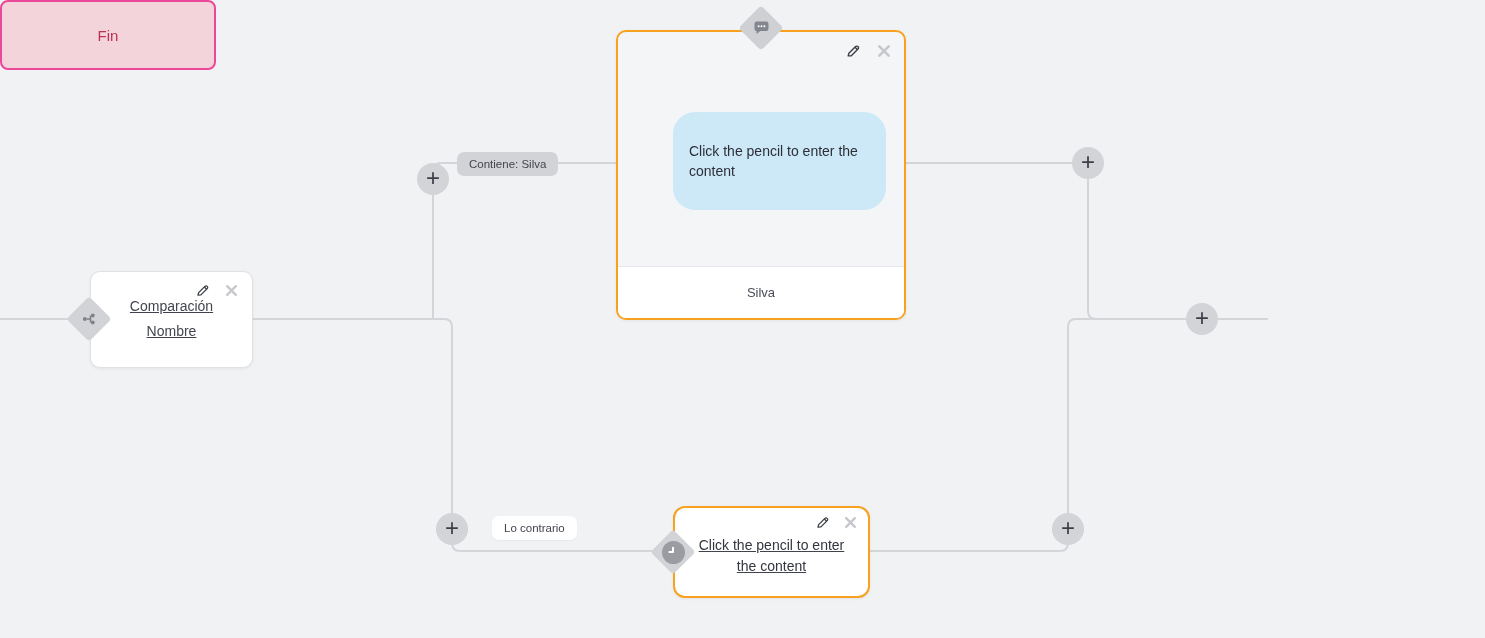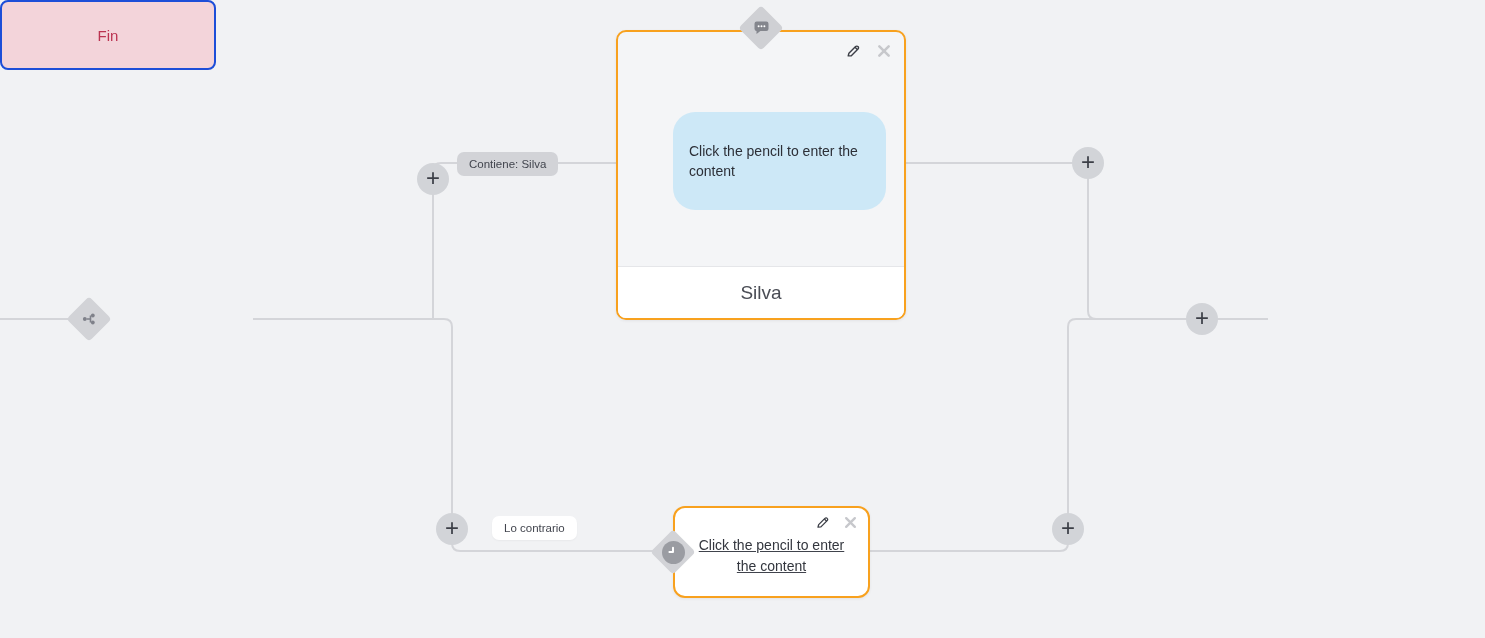--- a/index.html
+++ b/index.html
@@ -65,36 +65,36 @@
     background:#cde8f7; border-radius:22px;
     display:flex; align-items:center;
     padding:0 16px;
     font-size:14px; line-height:20px; color:#2c2f37; z-index:3;
   }
   .message-footer {
     position:absolute; left:0; right:0; bottom:0; height:52px;
     background:#ffffff; border-top:1px solid #e5e6e9;
     border-radius:0 0 8px 8px;
     display:flex; align-items:center; justify-content:center;
-    font-size:19px; color:#4a4d55;
+    font-size:13px; color:#4a4d55;
   }
 
   .timer-node {
     left:673px; top:506px; width:197px; height:92px;
     background:#ffffff; border:2.5px solid #f8a11e; border-radius:12px;
   }
   .timer-node .node-actions { top:7px; right:11px; gap:14px; }
   .timer-node .node-text {
     margin-top:27px; text-align:center; font-size:14px; line-height:21px; color:#33363e;
     padding:0 18px;
   }
 
   .end-node {
     left:1267px; top:283px; width:216px; height:70px;
-    background:#f3d4da; border:2px solid #1d4ed8; border-radius:8px;
+    background:#f3d4da; border:2px solid #ec4899; border-radius:8px;
     display:flex; align-items:center; justify-content:center;
     font-size:15px; color:#bb3351; z-index:2; cursor:pointer;
   }
 
   
   .diamond {
     position:absolute; width:32px; height:32px; border-radius:4px;
     background:#d2d3d7; transform:rotate(45deg); z-index:4;
   }
   .diamond .di-inner {
@@ -131,20 +131,39 @@
   <div class="plus-btn" style="left:1072px; top:147px;">
     <span>+</span>
   </div>
   <div class="plus-btn" style="left:1052px; top:513px;">
     <span>+</span>
   </div>
   <div class="plus-btn" style="left:1186px; top:303px;">
     <span>+</span>
   </div>
 
+  <div class="node comparison-node">
+    <div class="node-actions">
+      <span class="icon-btn">
+        <svg width="15" height="15" viewBox="0 0 16 16">
+          <path d="M3.2 12.9 L3.9 10.3 L10.6 3.6 C11.3 2.9 12.4 2.9 13 3.6 C13.7 4.2 13.7 5.3 13 6 L6.3 12.7 L3.2 12.9 Z" fill="none" stroke="#3b3e46" stroke-width="1.4" stroke-linejoin="round"></path>
+          <path d="M10 4.2 L12.4 6.6" stroke="#3b3e46" stroke-width="1.4"></path>
+        </svg>
+      </span>
+      <span class="icon-btn">
+        <svg width="13" height="13" viewBox="0 0 12 12">
+          <path d="M2 2 L10 10 M10 2 L2 10" stroke="#c7c8cc" stroke-width="2.2" stroke-linecap="round"></path>
+        </svg>
+      </span>
+    </div>
+    <div class="node-title">
+      <div>Comparación</div>
+      <div>Nombre</div>
+    </div>
+  </div>
   <div class="diamond" style="left:73px; top:303px;">
     <div class="di-inner">
       <svg width="16" height="16" viewBox="0 0 16 16">
         <path d="M5.5 8 H9.5 M9.5 4.5 V11.5" stroke="#7f818a" stroke-width="1.6"></path>
         <circle cx="3.8" cy="8" r="1.9" fill="#7f818a"></circle>
         <circle cx="11.8" cy="4.5" r="1.9" fill="#7f818a"></circle>
         <circle cx="11.8" cy="11.5" r="1.9" fill="#7f818a"></circle>
       </svg>
     </div>
   </div>

